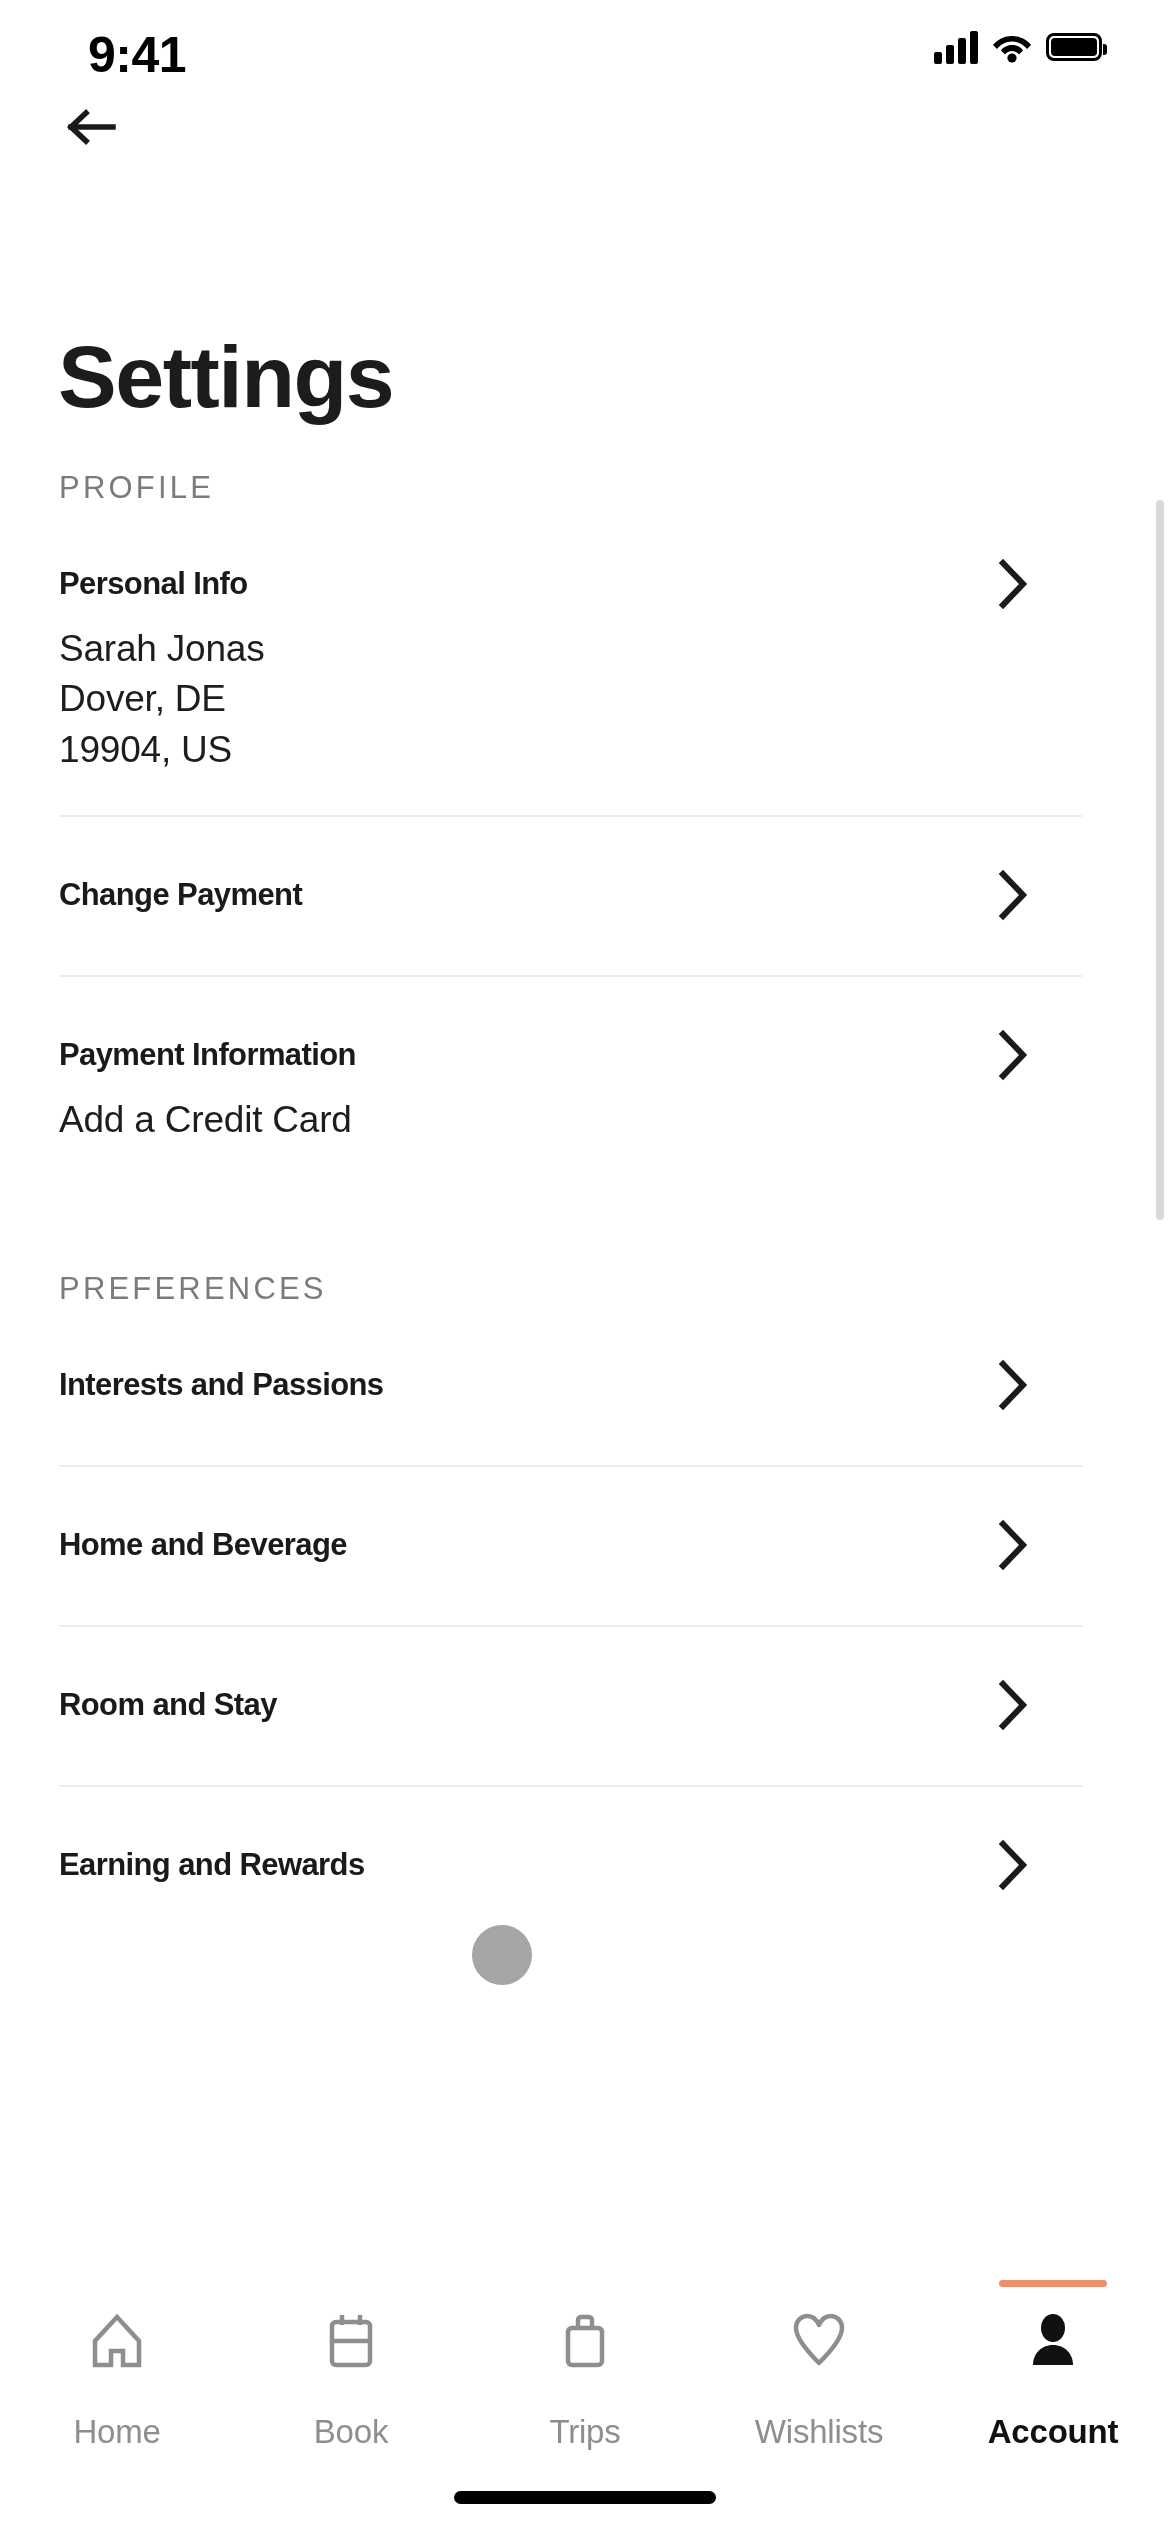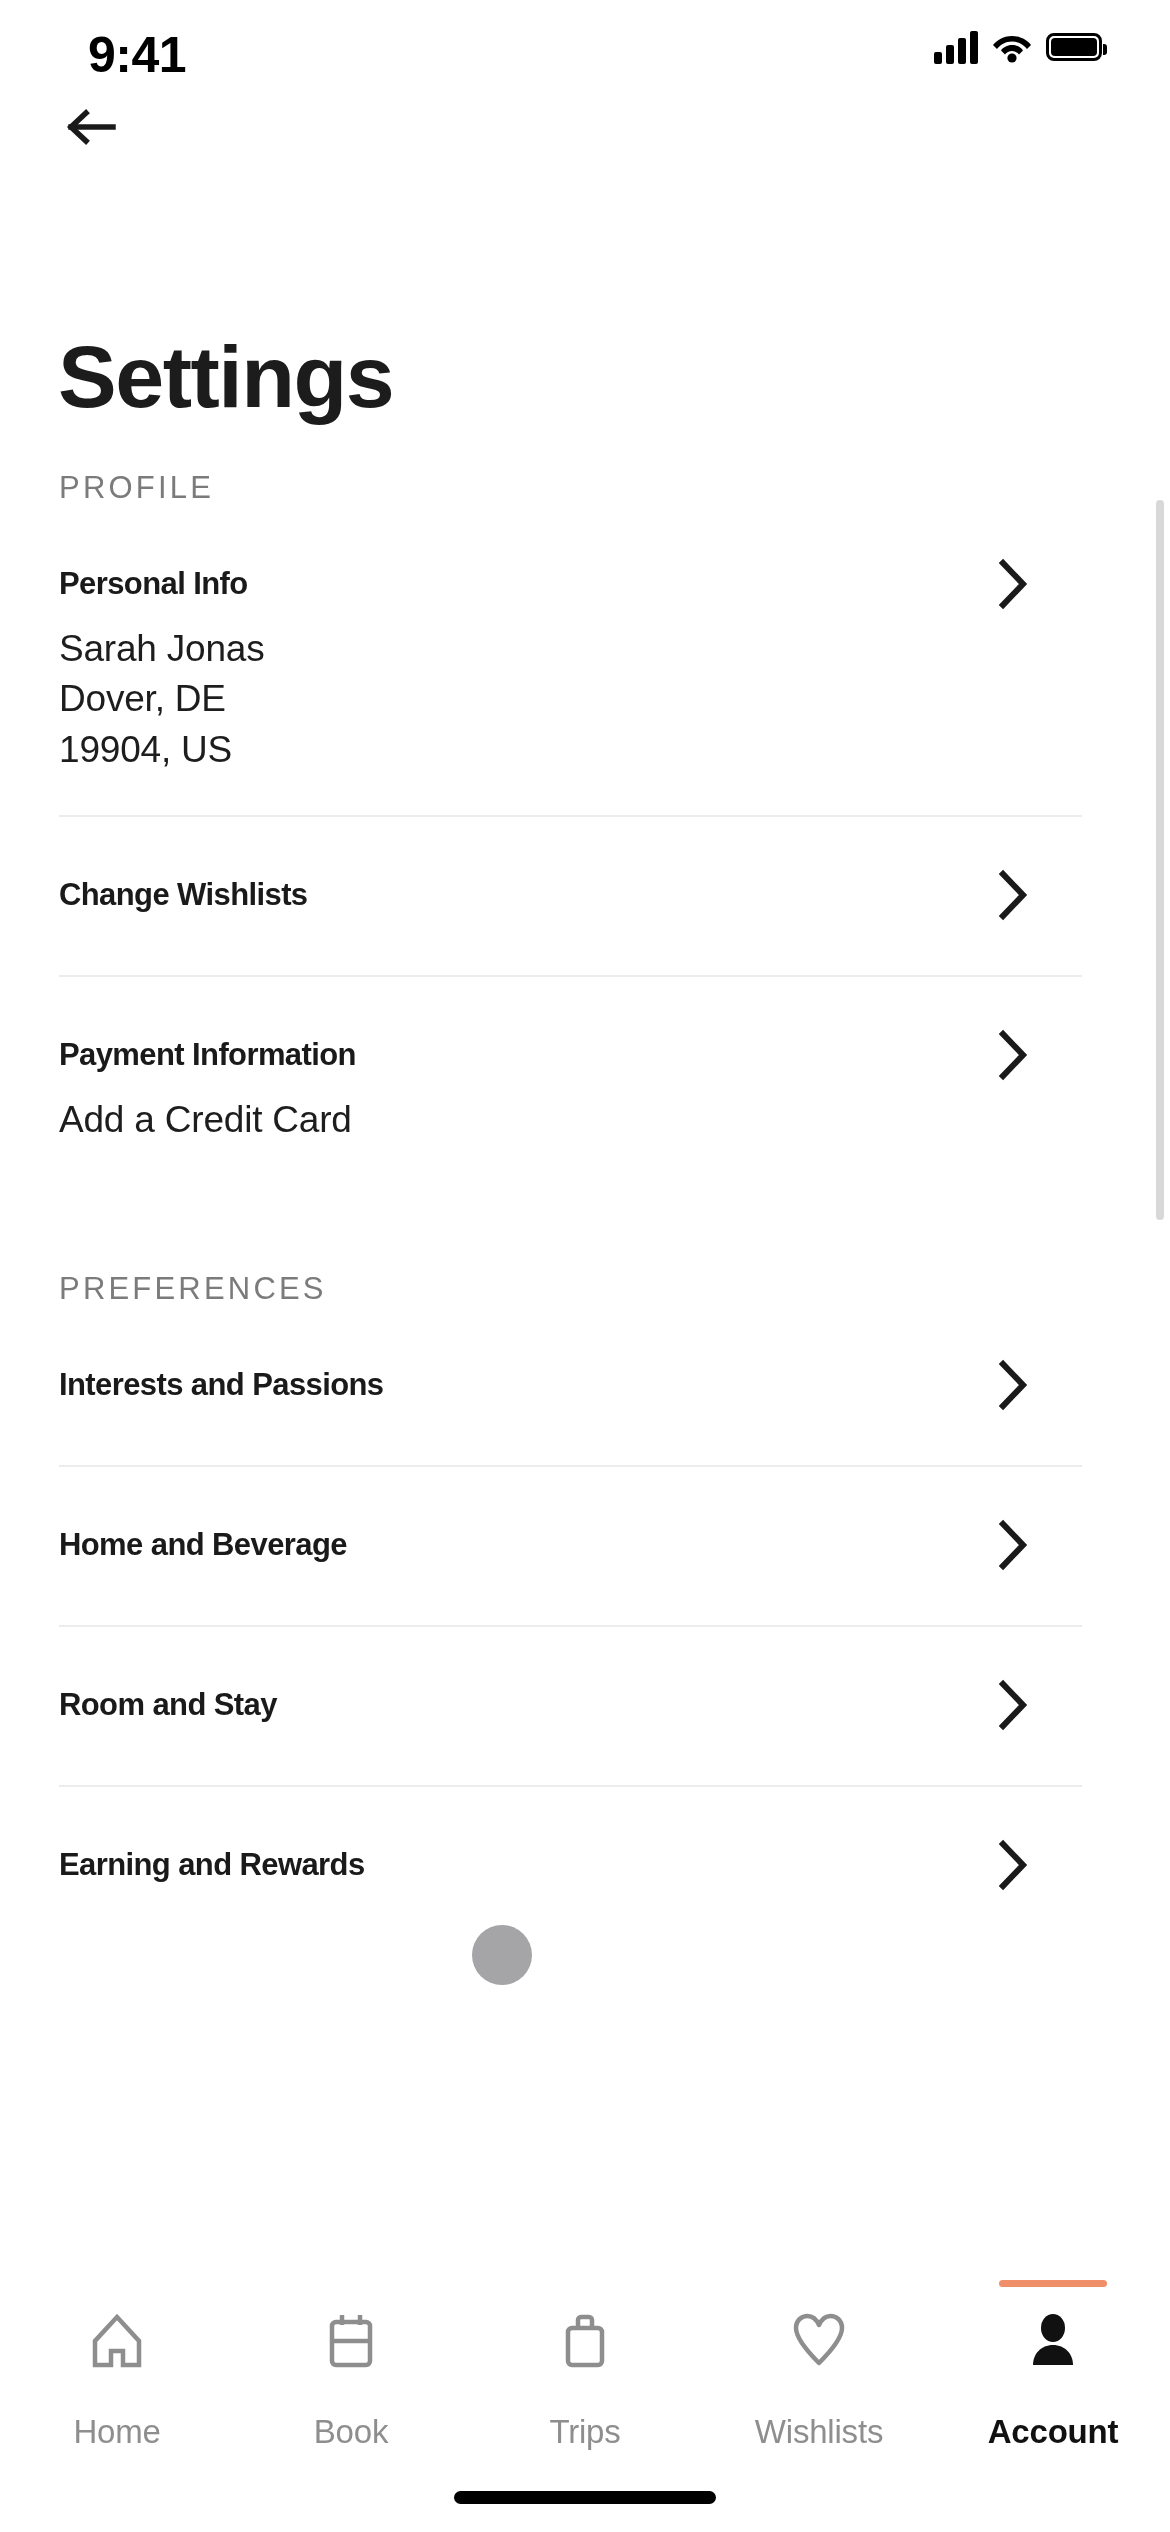--- a/index.html
+++ b/index.html
@@ -189,21 +189,21 @@
         </div>
         <div class="sub-list">
           <div class="sub-line">Sarah Jonas</div>
           <div class="sub-line">Dover, DE</div>
           <div class="sub-line">19904, US</div>
         </div>
       </div>
       <div class="divider"></div>
       <div class="row" style="padding-top: 52px; padding-bottom: 54px;">
         <div class="row-head">
-          <div class="row-title">Change Wishlists</div>
+          <div class="row-title">Change Payment</div>
           <span class="chev"><svg viewBox="0 0 34 52">
               <path d="M7 5 L27 26 L7 47" fill="none" stroke="#1a1a1a" stroke-width="6" stroke-linecap="square" stroke-linejoin="miter"></path>
             </svg></span>
         </div>
       </div>
       <div class="divider"></div>
       <div class="row" style="padding-top: 52px; padding-bottom: 40px;">
         <div class="row-head">
           <div class="row-title">Payment Information</div>
           <span class="chev"><svg viewBox="0 0 34 52">

